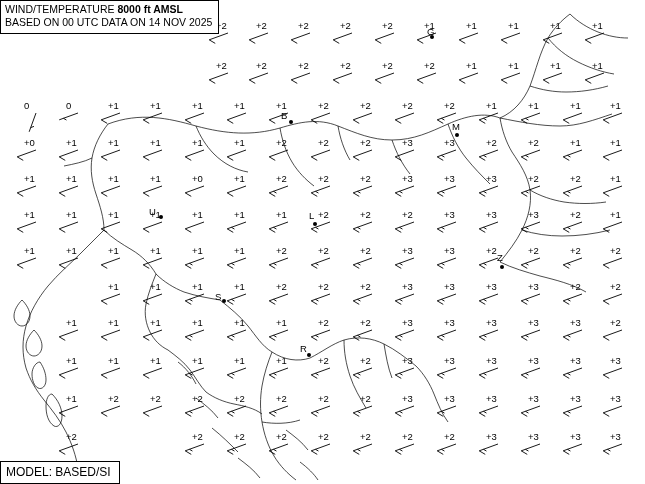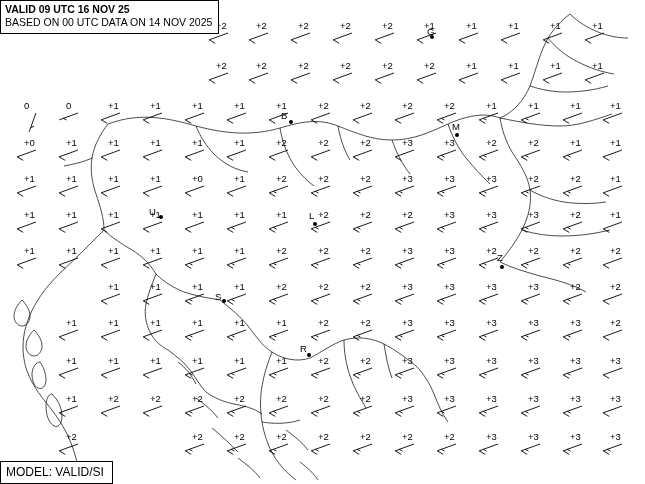--- a/index.html
+++ b/index.html
@@ -1039,19 +1039,19 @@
     <div class="city-dot" style="left: 430px; top: 35px;"></div>
     <div class="city-label" style="left: 300px; top: 344px;">R</div>
     <div class="city-dot" style="left: 307px; top: 353px;"></div>
     <div class="city-label" style="left: 281px; top: 111px;">B</div>
     <div class="city-dot" style="left: 289px; top: 120px;"></div>
     <div class="city-label" style="left: 215px; top: 292px;">S</div>
     <div class="city-dot" style="left: 222px; top: 299px;"></div>
   </div>
 
 <div class="legend-box">
-  <div class="line bold">VALID 09 UTC 16 NOV 25</div>
+  <div class="line"><span>WIND/TEMPERATURE </span><span class="bold">8000 ft AMSL</span></div>
   <div class="line">BASED ON 00 UTC DATA ON 14 NOV 2025</div>
 </div>
 
 <div class="model-box">
-  <span>MODEL: VALID/SI</span>
+  <span>MODEL: BASED/SI</span>
 </div>
 
 </body></html>

